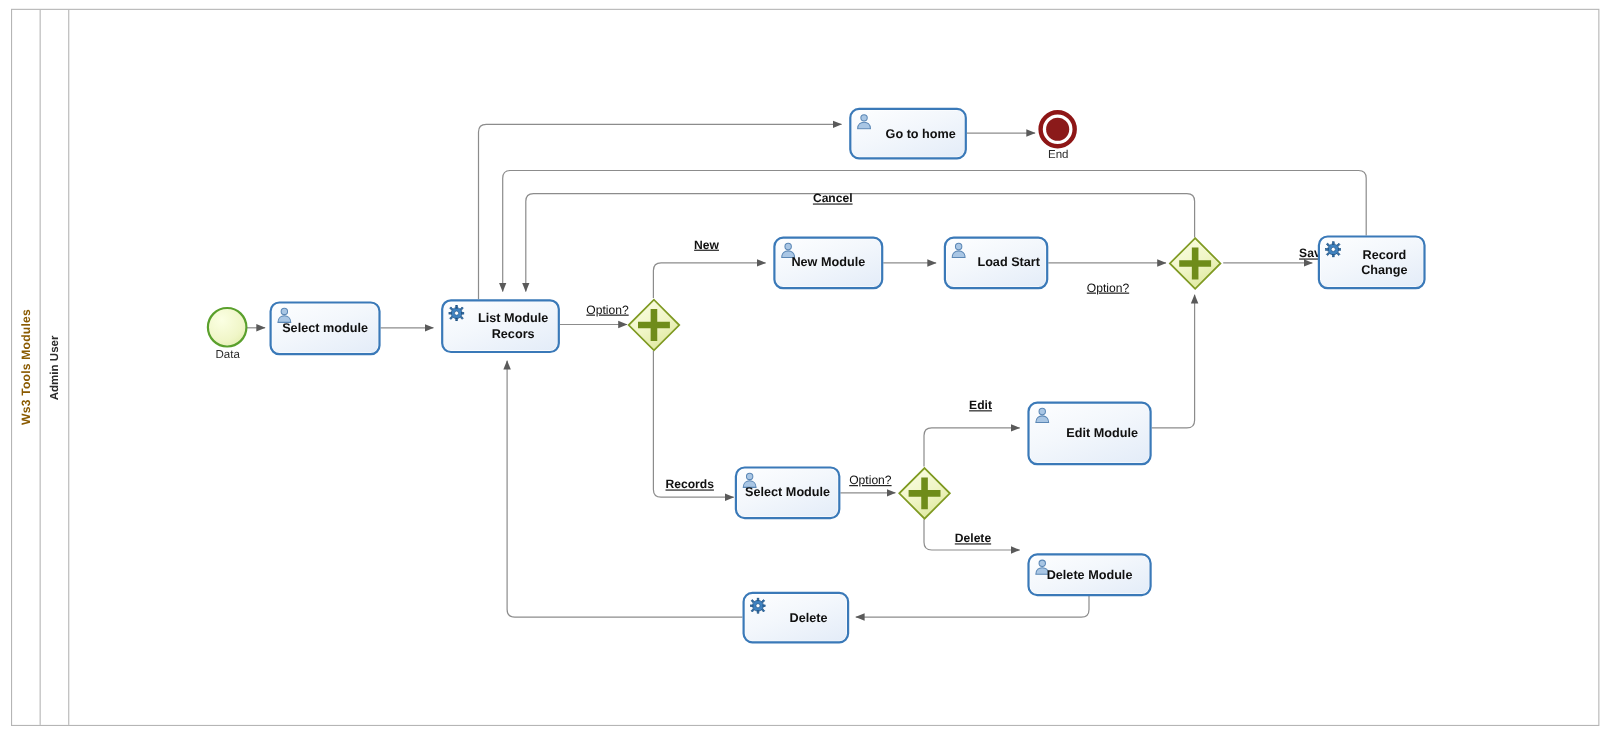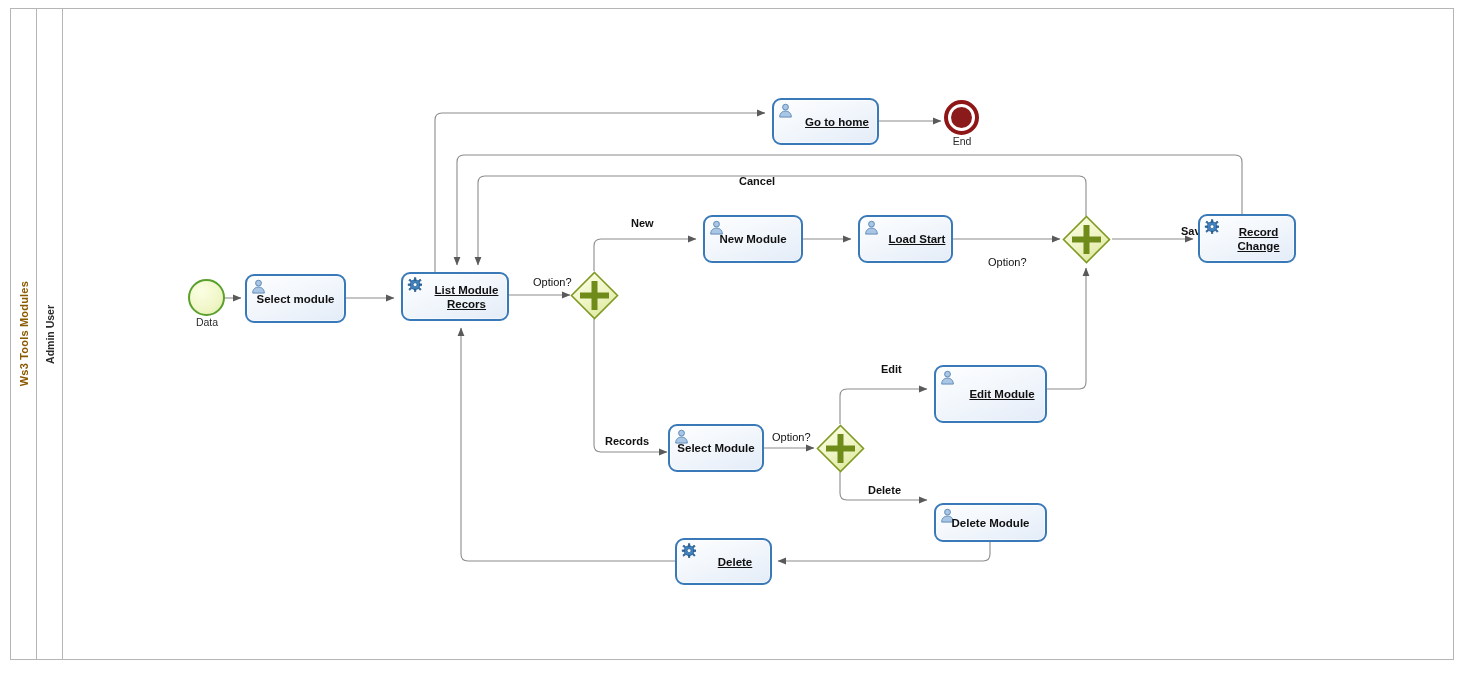--- a/index.html
+++ b/index.html
@@ -18,38 +18,38 @@
   .lane-header span{writing-mode:vertical-rl;transform:rotate(180deg);
                font-size:10.5px;font-weight:bold;color:#2b2b2b;white-space:nowrap;}
 
   
   .task{position:absolute;box-sizing:border-box;border:2px solid #3a79b8;border-radius:9px;
         background:linear-gradient(160deg,#fdfeff 0%,#f3f7fc 45%,#e3ecf8 100%);
         box-shadow:0 0 0 0.5px #ffffff inset;}
   .task .tlabel{position:absolute;left:0;right:0;top:50%;transform:translateY(-50%);
         text-align:center;font-size:11.5px;font-weight:bold;color:#101010;line-height:14px;
         padding:0 4px;box-sizing:border-box;}
-  .task .tlabel.ind{padding-left:27px;text-decoration:underline;}
+  .task .tlabel.ind{padding-left:27px;}
   .task .ticon{position:absolute;left:4px;top:3px;width:15px;height:15px;}
 
   
   .event{position:absolute;border-radius:50%;box-sizing:border-box;}
   .ev-start{border:2px solid #5aa02c;background:radial-gradient(circle at 35% 30%,#fbffe3 0%,#f0f6c8 60%,#dfeaa5 100%);}
   .ev-end{border:4px solid #8e1616;background:#ffffff;}
   .ev-end .inner{position:absolute;left:3px;top:3px;right:3px;bottom:3px;border-radius:50%;background:#8b1a1a;}
   .ev-caption{position:absolute;text-align:center;font-size:10.5px;color:#2b2b2b;white-space:nowrap;}
 
   
   .gw{position:absolute;}
   .gw svg{display:block;}
 
   
   #edges{position:absolute;left:0;top:0;width:1463px;height:675px;pointer-events:none;}
   .edge{fill:none;stroke:#8c8c8c;stroke-width:1.1px;}
-  .edgelabel{position:absolute;font-size:11px;color:#111;white-space:nowrap;}
+  .edgelabel{position:absolute;font-size:11px;color:#111;white-space:nowrap;text-decoration:underline;}
   .edgelabel.b{font-weight:bold;}
 </style>
 </head>
 <body>
 
 <div id="canvas">
 
   <div class="pool" style="left:10px;top:8px;width:1444px;height:652px;">
     <div class="pool-header">
       <span>Ws3 Tools Modules</span>

